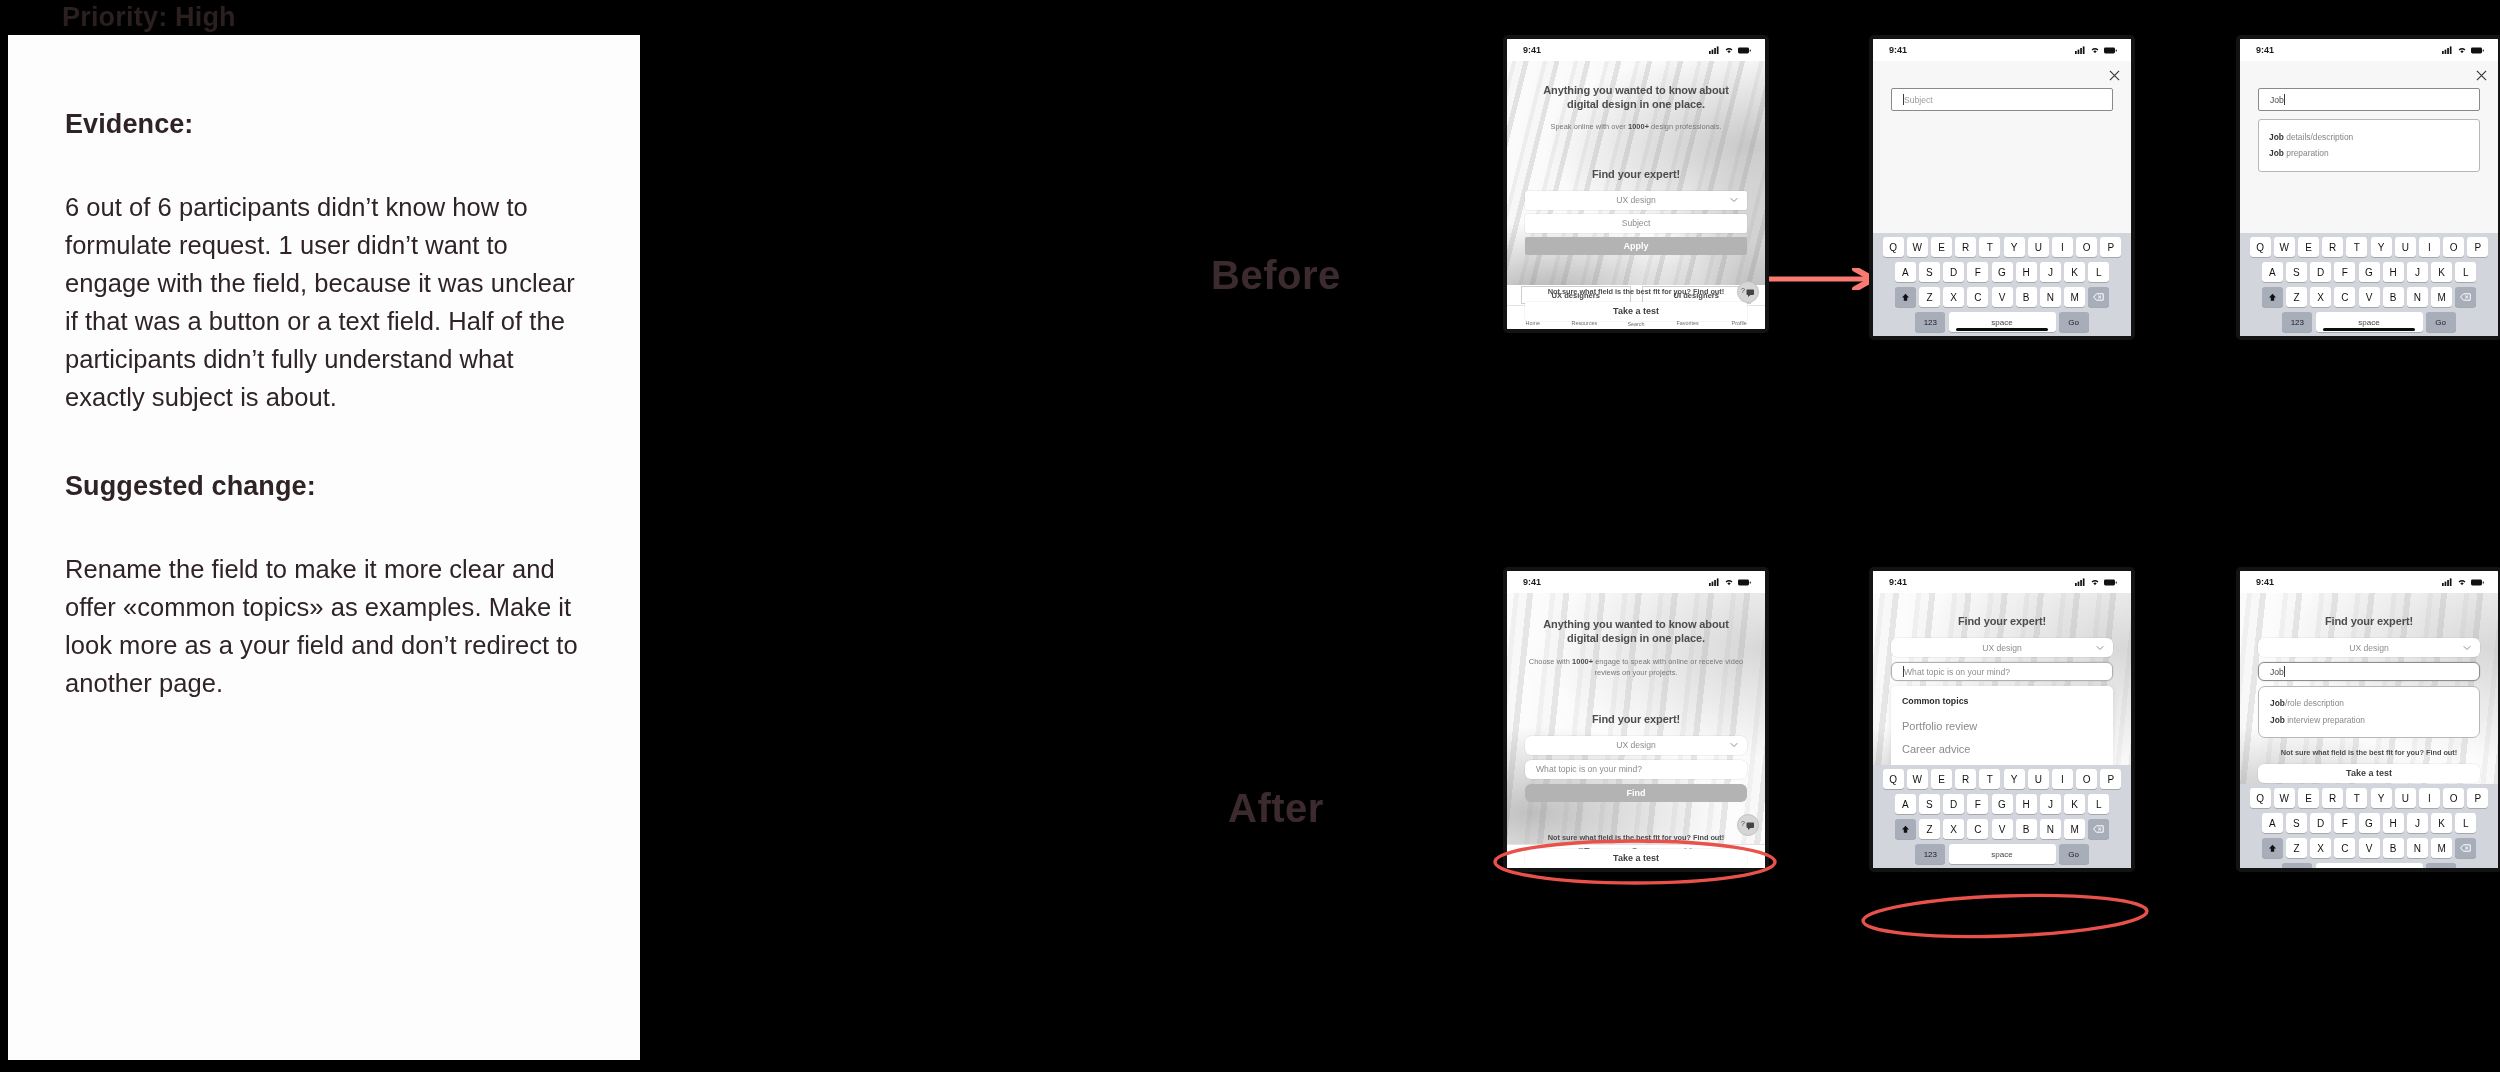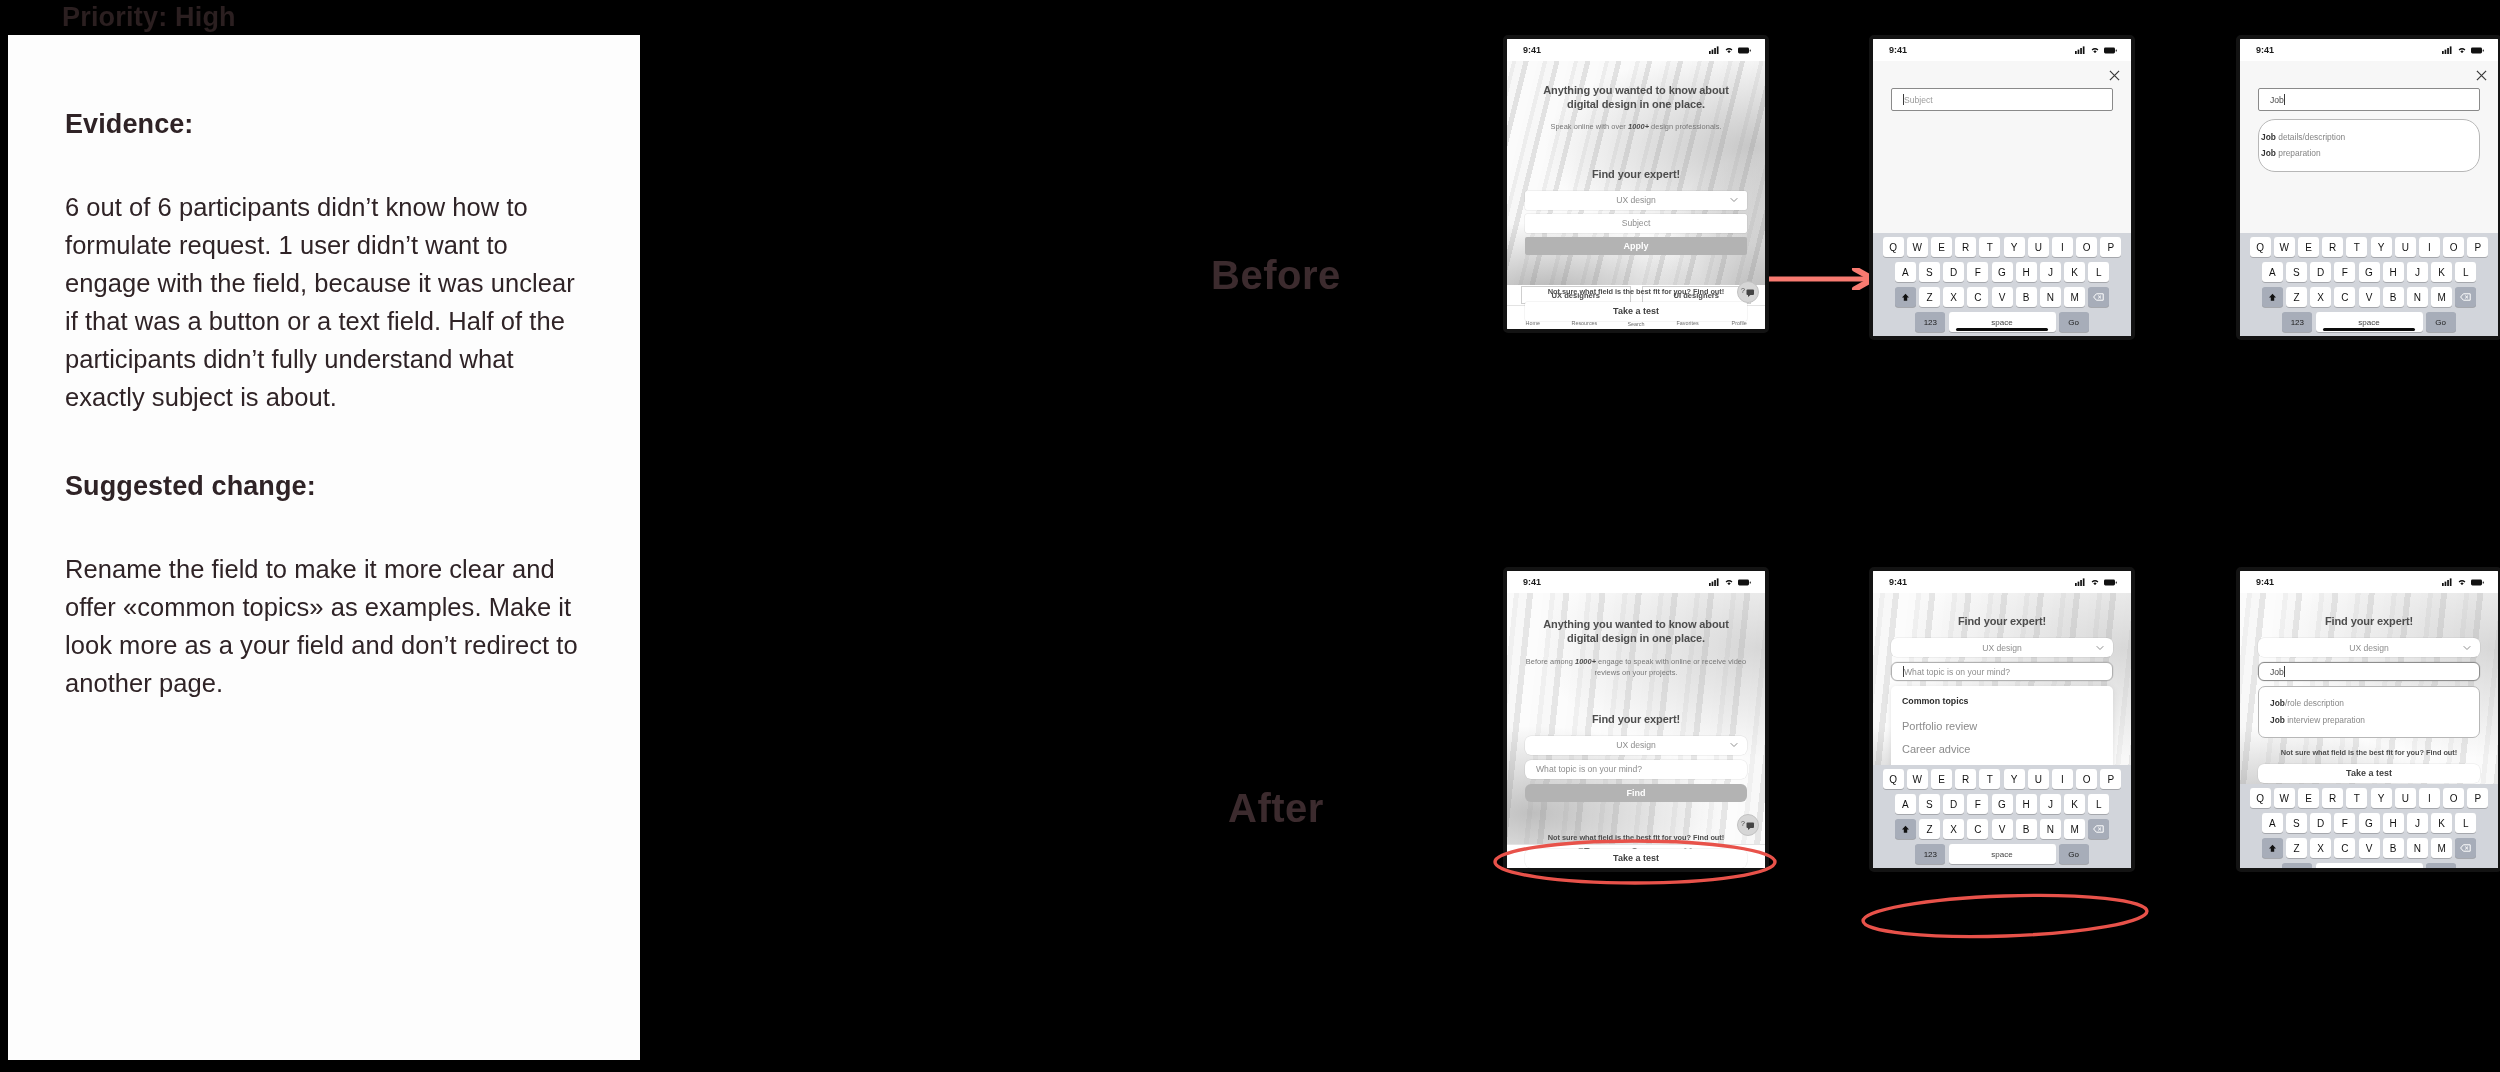--- a/index.html
+++ b/index.html
@@ -84,21 +84,21 @@
   .screen{ position:absolute; left:0; right:0; top:22px; bottom:0; z-index:2; }
 
   .hero-title{
     text-align:center; font-size:11px; font-weight:700; color:#4d4d4d;
     line-height:1.28; padding:0 30px; letter-spacing:-.1px;
   }
   .hero-sub{
     text-align:center; font-size:7.4px; color:#767676; line-height:1.45;
     padding:0 12px; letter-spacing:.05px;
   }
-  .hero-sub b{ color:#4a4a4a; font-weight:700;font-style:italic; }
+  .hero-sub b{ color:#4a4a4a; font-weight:700; }
   .hero-find{
     text-align:center; font-size:11px; font-weight:700; color:#4d4d4d;
     letter-spacing:-.1px;
   }
 
   .fld{
     margin:0 18px; height:19px; background:#fff; border-radius:2px;
     display:flex; align-items:center; justify-content:center; position:relative;
     box-shadow:0 0 0 .5px rgba(0,0,0,.09);
     font-size:8.6px; color:#8e8e8e;
@@ -159,22 +159,22 @@
     display:flex; align-items:center; padding-left:11px;
     font-size:8.6px; color:#9b9b9b;
   }
   .txtfield.filled{ color:#4a4a4a; }
   .caret{
     display:inline-block; width:1px; height:11px; background:#3b3b3b;
     vertical-align:middle;
   }
   .sugg{
     position:absolute; left:18px; right:18px; top:58px;
-    border:.6px solid #b7b7b7; border-radius:17px; background:#fff;
-    padding:9px 0 9px 2px;
+    border:.6px solid #b7b7b7; border-radius:3px; background:#fff;
+    padding:9px 0 9px 10px;
   }
   .sugg div{ font-size:8.4px; color:#858585; line-height:1.95; }
   .sugg b{ color:#333; font-weight:700; }
 
   
   .kb{
     position:absolute; left:0; right:0; bottom:0; height:103px;
     background:#d2d5db; z-index:6; padding-top:4px;
   }
   .kb-row{ display:flex; justify-content:center; gap:3.2px; margin-bottom:5px; }
@@ -523,21 +523,21 @@
           <rect x="11.7" y="2.4" width="1.1" height="2.2" rx=".5" fill="#111"></rect>
         </svg>
     </div>
   </div>
   <div class="hero soft"></div>
   <div class="screen">
     <div style="height:24px"></div>
     <div class="hero-title">Anything you wanted to know about digital design in one place.</div>
     <div style="height:12px"></div>
     <div class="hero-sub">
-      <span>Before among </span><b>1000+</b><span> engage to speak with online or receive video reviews on your projects.</span>
+      <span>Choose with </span><b>1000+</b><span> engage to speak with online or receive video reviews on your projects.</span>
     </div>
     <div style="height:34px"></div>
     <div class="hero-find">Find your expert!</div>
     <div style="height:11px"></div>
     <div class="fld rounded">
       <span>UX design</span>
       <svg class="chev" width="8" height="5" viewBox="0 0 8 5">
           <path d="M.7.7 4 4 7.3.7" fill="none" stroke="#8e8e8e" stroke-width="1"></path>
         </svg>
     </div>

